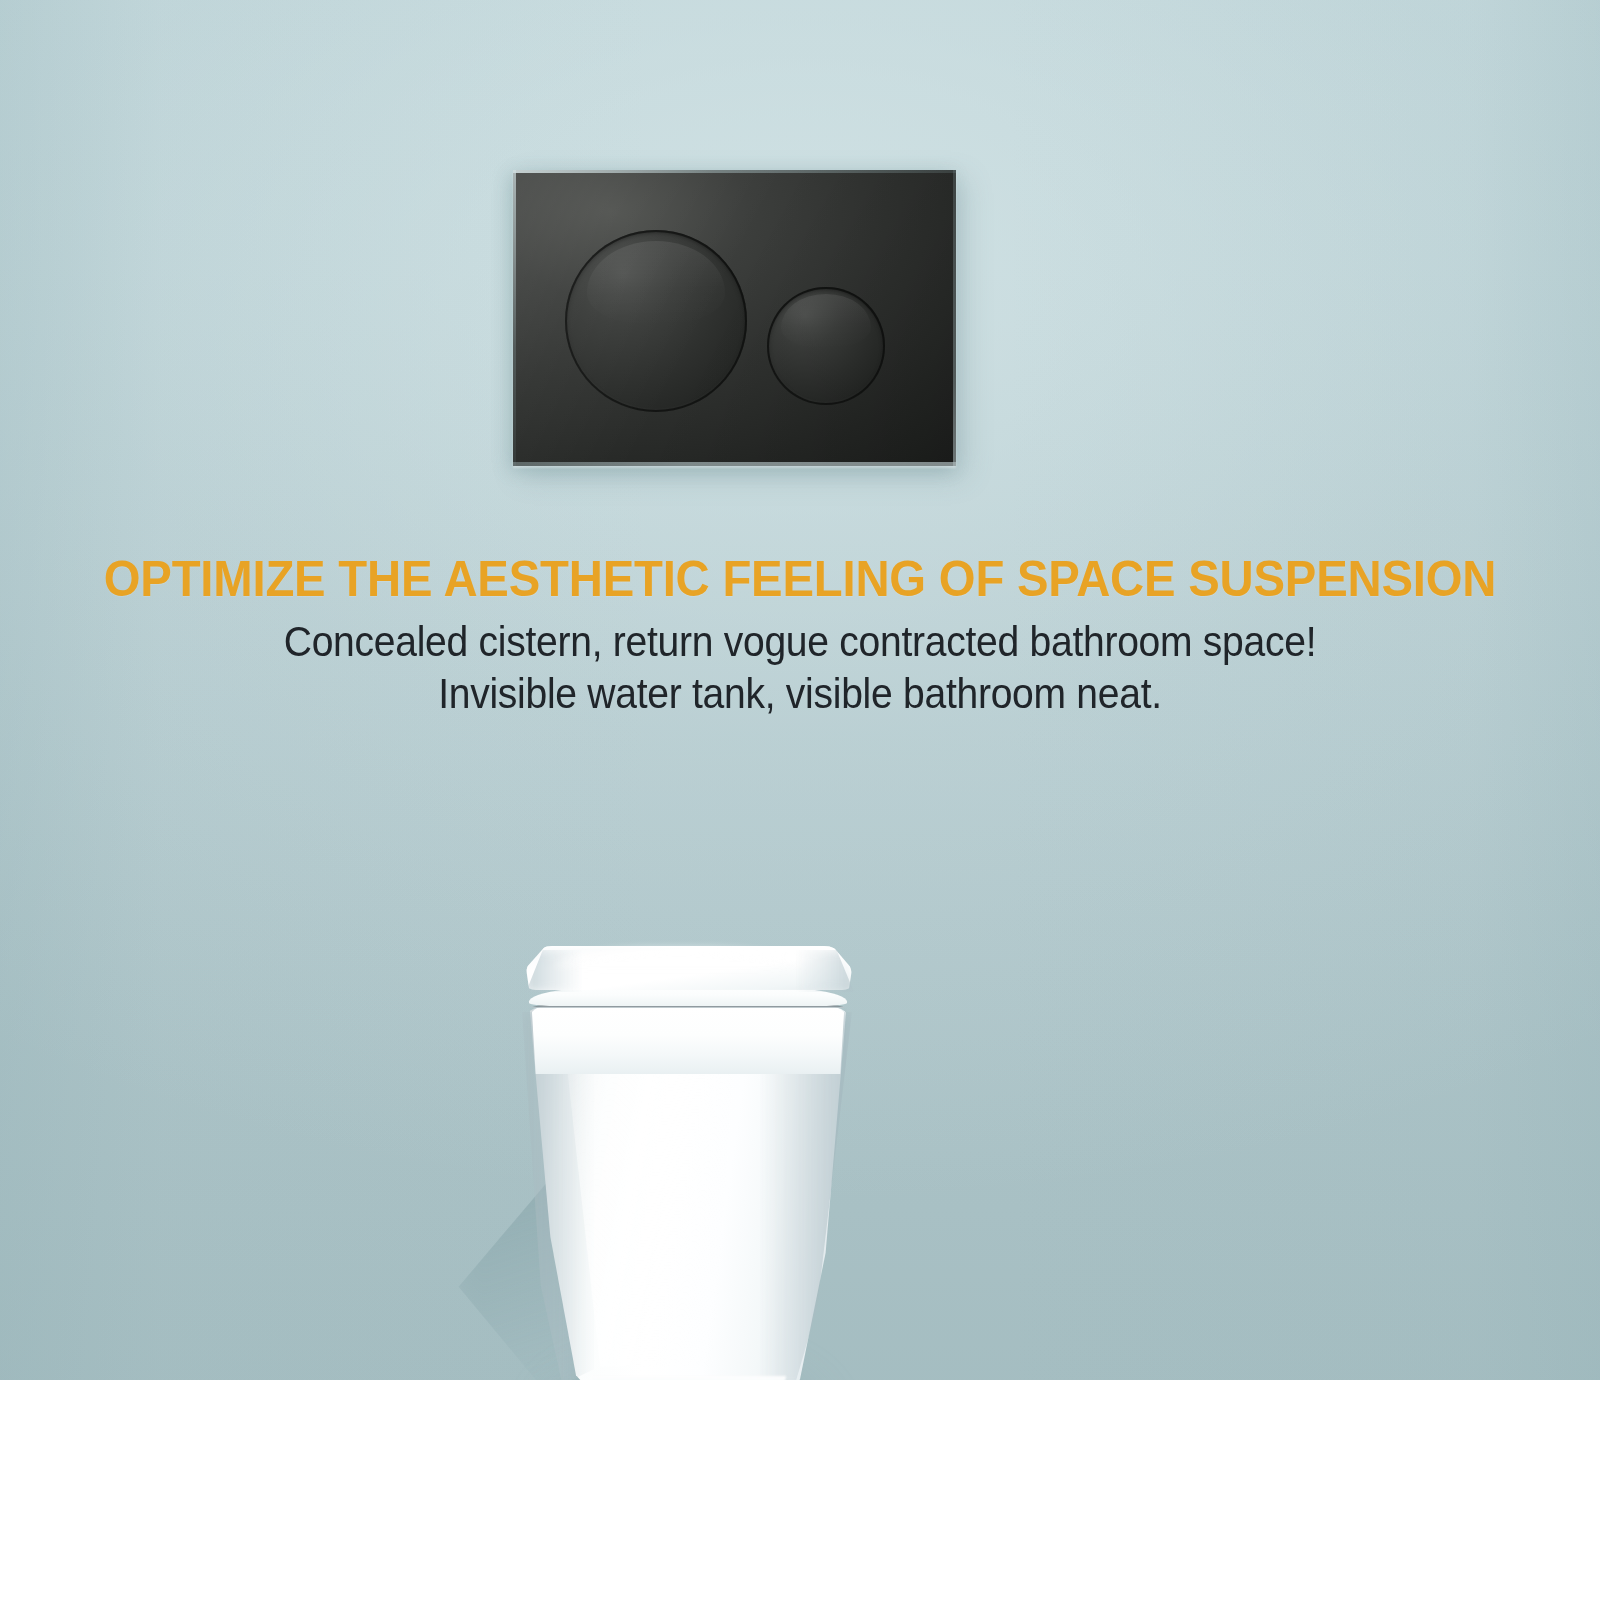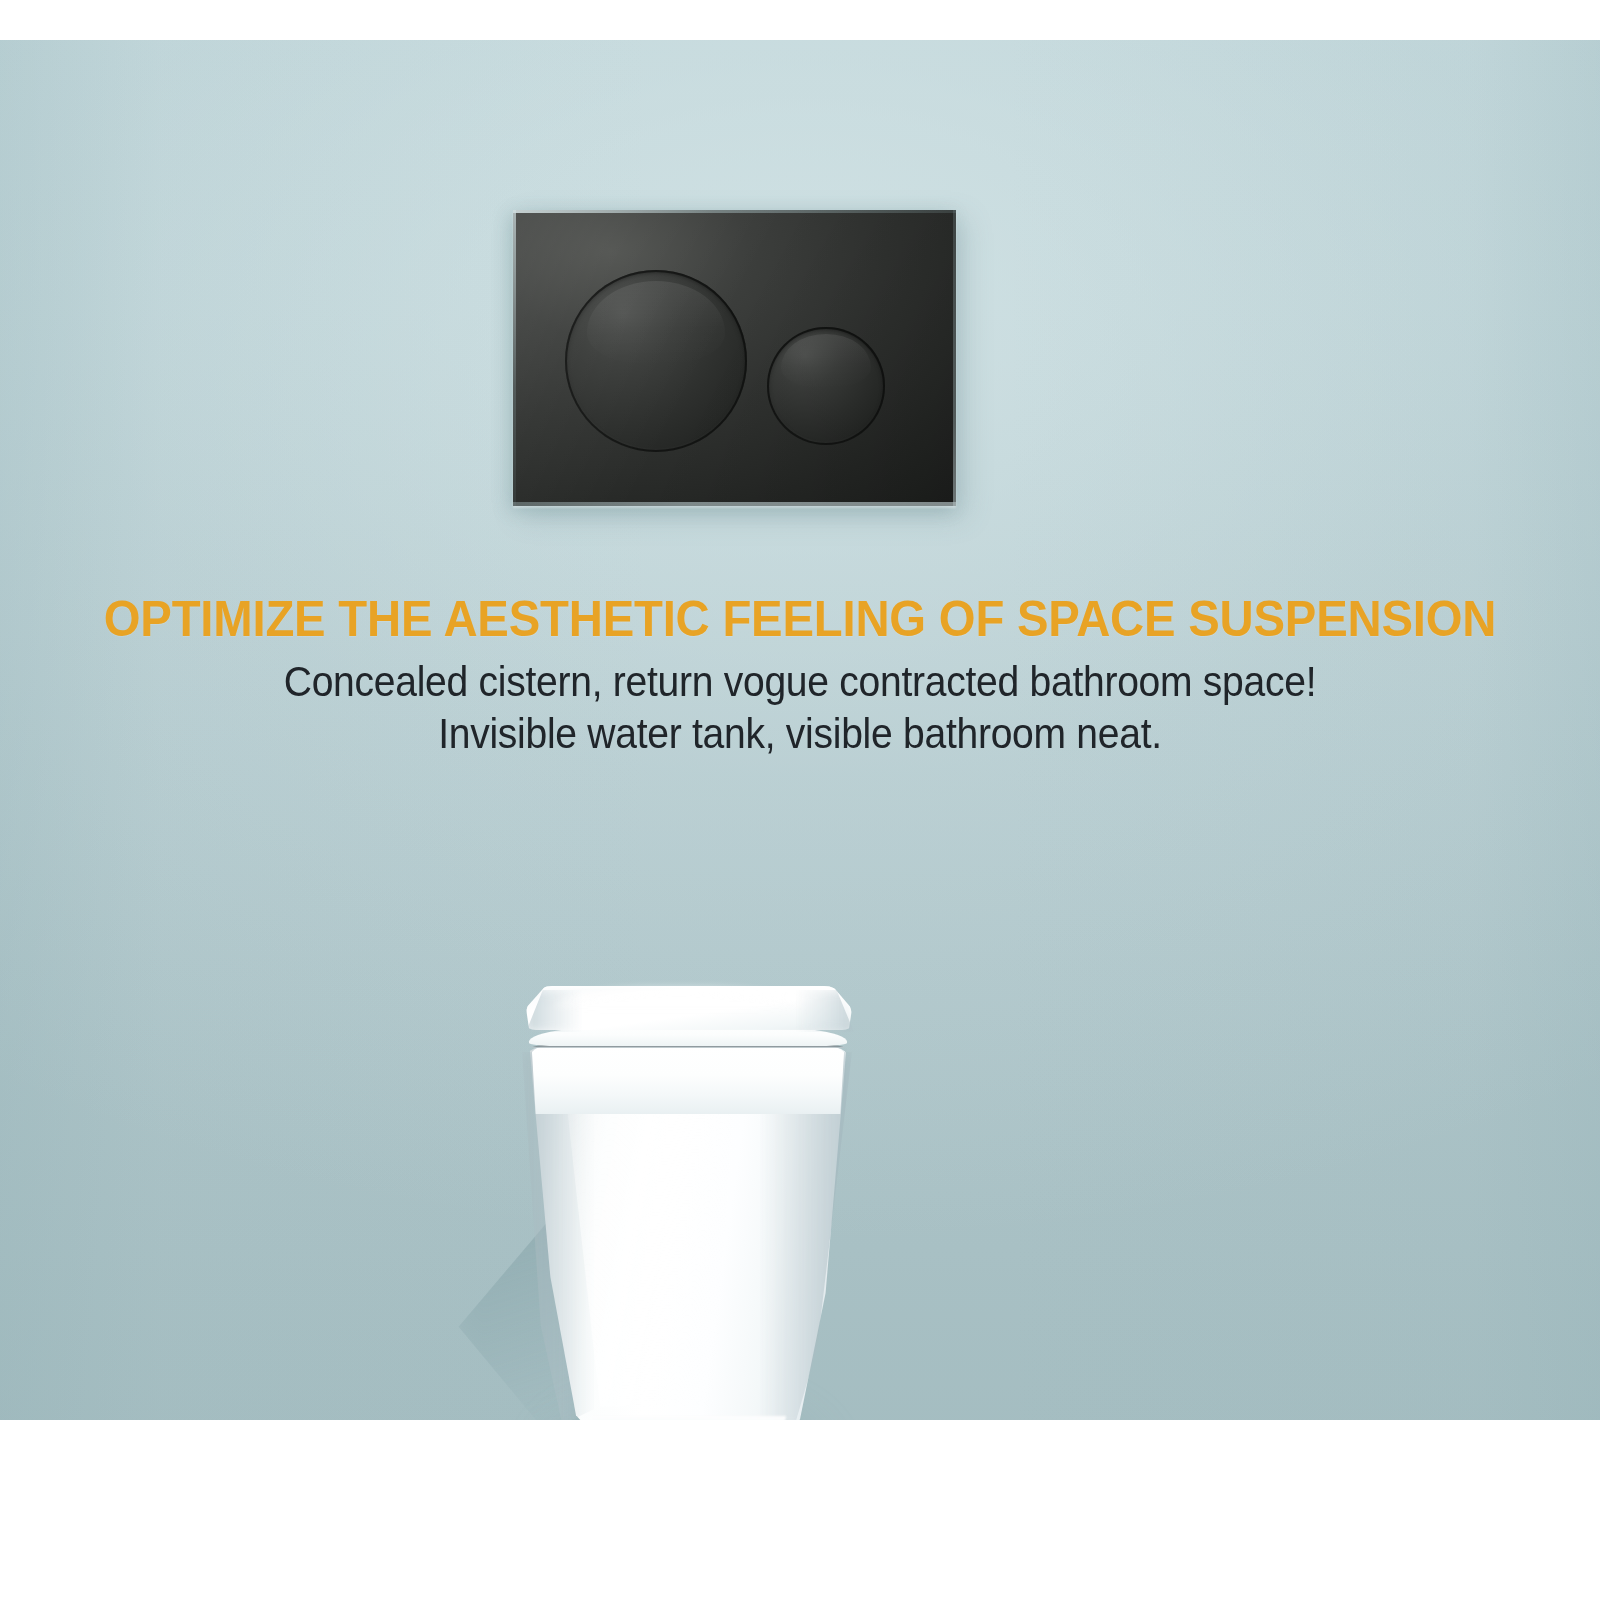--- a/index.html
+++ b/index.html
@@ -10,21 +10,20 @@
     overflow:hidden;
     font-family:"Liberation Sans", sans-serif;
   }
 
   
   #stage {
     position:relative;
     width:1600px; height:1380px;
     background:#bdd3d7;
     overflow:hidden;
-    margin-top:40px;
   }
 
   
   .wall {
     position:absolute;
     left:0; top:0; width:1600px; height:1475px;
     background:
       radial-gradient(120% 85% at 50% 18%, rgba(214,230,232,0.75) 0%, rgba(205,223,226,0.30) 38%, rgba(160,190,194,0.0) 75%),
       linear-gradient(180deg,
         #bed4d8 0%,

